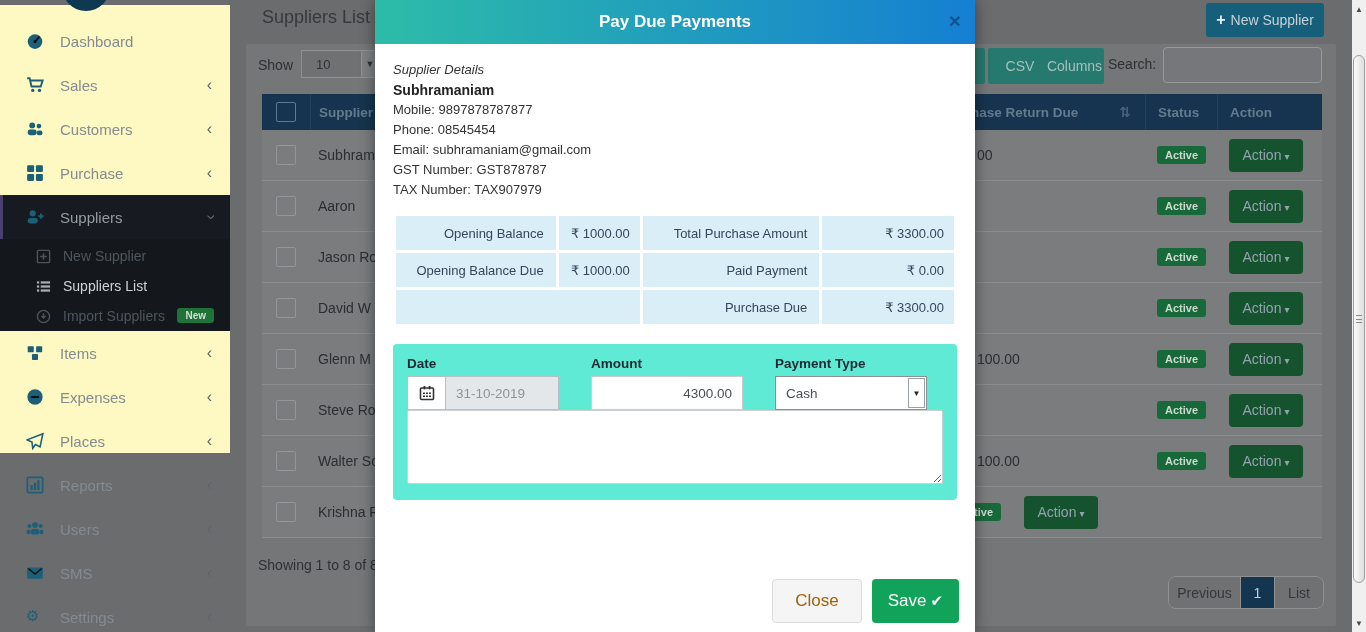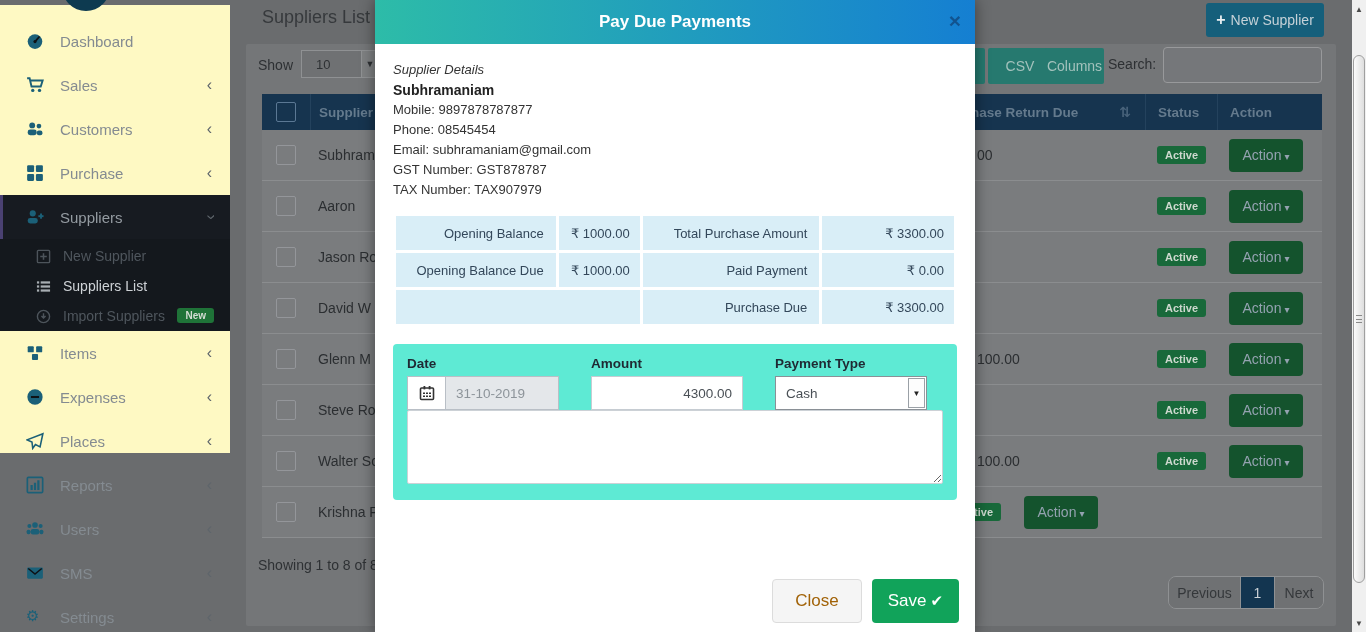--- a/index.html
+++ b/index.html
@@ -438,21 +438,21 @@
           <div class="col-action">
               <button class="btn-action"><span>Action</span><span class="caret">▾</span></button>
             </div>
         </div>
       </div>
 
       <div class="showing-text">Showing 1 to 8 of 8 entries</div>
       <div class="pagination">
         <div class="pg prev">Previous</div>
         <div class="pg cur">1</div>
-        <div class="pg next">Next</div>
+        <div class="pg next">List</div>
       </div>
     </div>
   </div>
 
   <div class="backdrop"></div>
 
   <div class="modal">
     <div class="modal-header">
       <span class="modal-title">Pay Due Payments</span>
       <span class="modal-close">×</span>

